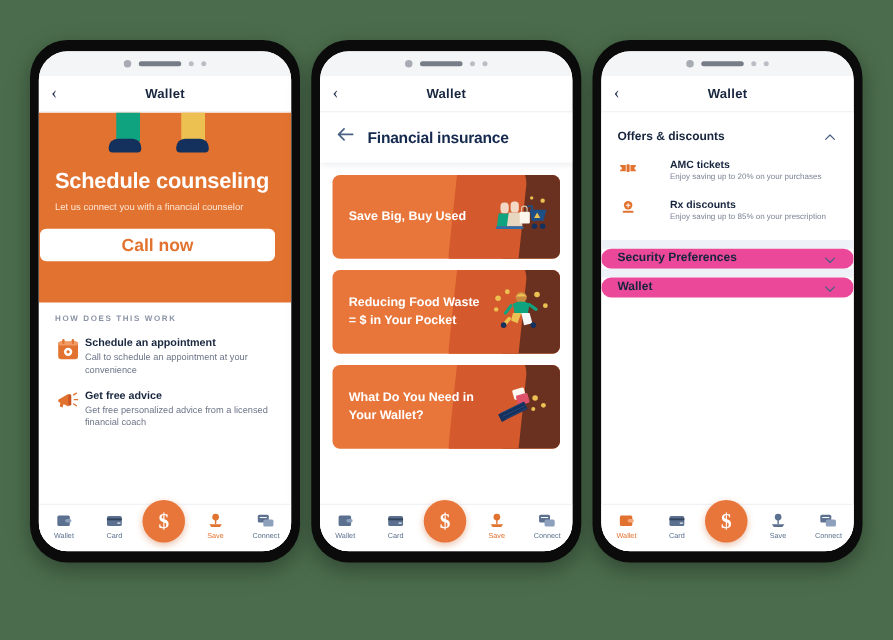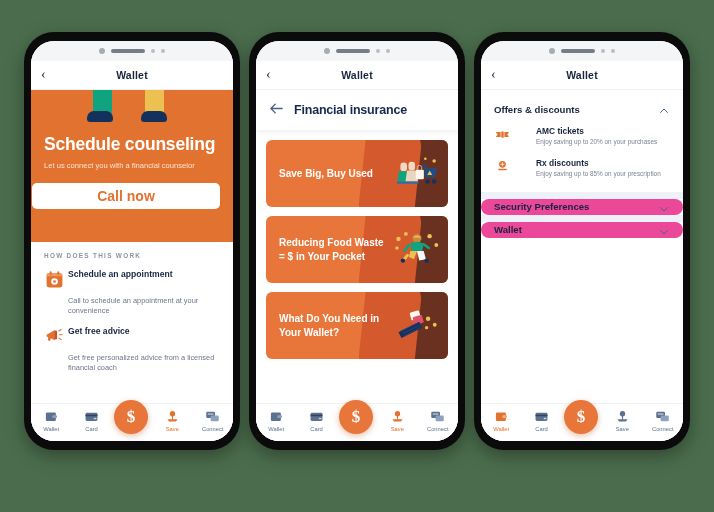--- a/index.html
+++ b/index.html
@@ -117,21 +117,21 @@
   .hdtw-label {
     font-size: 6.4px; font-weight: bold; letter-spacing: 1.3px;
     color: #8a93a6; text-transform: uppercase;
   }
   .step { display: flex; gap: 4px; margin-top: 10px; }
   .step-icon {
     flex: 0 0 20px; height: 20px;
     display: flex; align-items: center; justify-content: center;
   }
   .step-title { font-size: 8.6px; font-weight: bold; color: #18263f; }
-  .step-desc { font-size: 7.4px; color: #6d7588; line-height: 1.35; margin-top: 17px; }
+  .step-desc { font-size: 7.4px; color: #6d7588; line-height: 1.35; margin-top: 2px; }
 
   
   .sub-head {
     display: flex; align-items: center; gap: 10px;
     padding: 11px 13px 11px 13px;
     background: #fff;
     box-shadow: 0 2px 5px rgba(20,30,60,.07);
     position: relative; z-index: 3;
   }
   .sub-head-title { font-size: 12.5px; font-weight: bold; color: #152a4e; letter-spacing: -.2px; }

